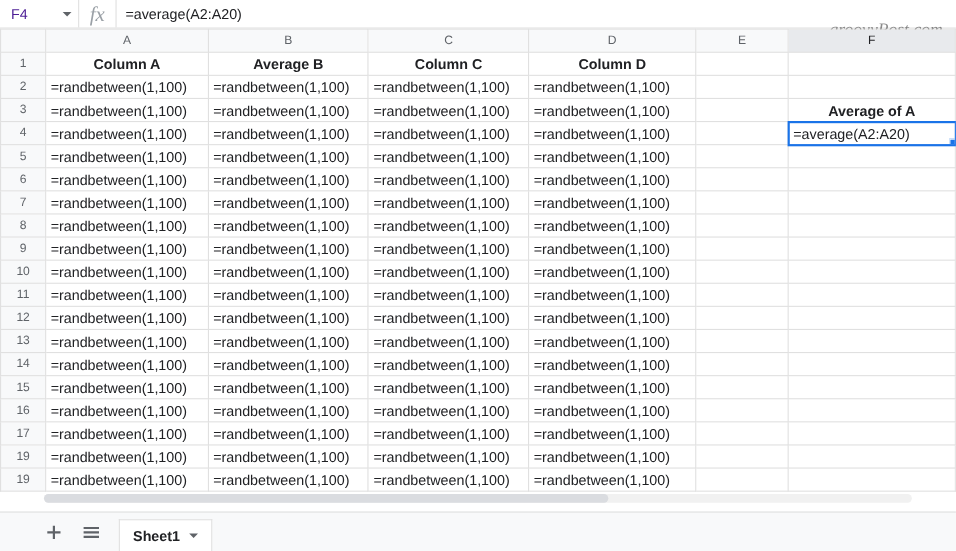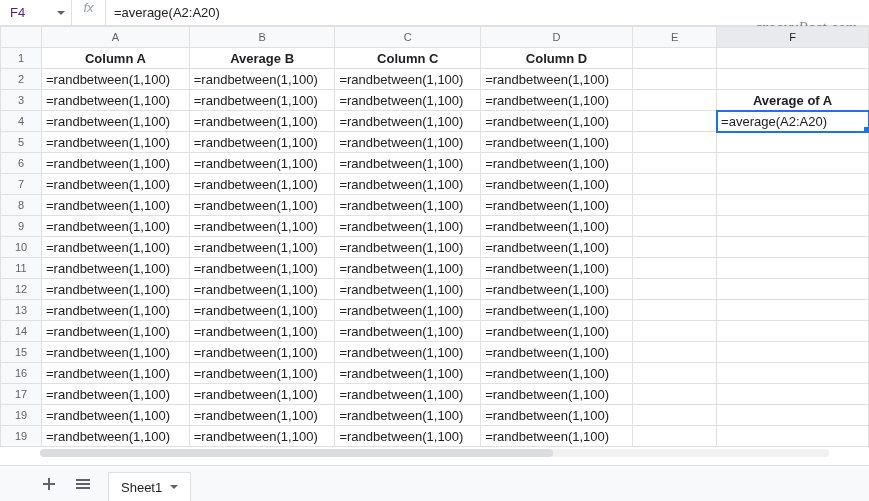--- a/index.html
+++ b/index.html
@@ -34,28 +34,28 @@
   }
   .dropdown-arrow {
     width: 0; height: 0;
     border-left: 4px solid transparent;
     border-right: 4px solid transparent;
     border-top: 4px solid #5f6368;
   }
   .fx-icon {
     width: 34px;
     display: flex;
-    align-items: flex-start;
+    align-items: flex-end;
     justify-content: center;
     border-right: 1px solid #e0e0e0;
     height: 100%;
     font-style: italic;
-    font-family: Liberation Sans, sans-serif;
+    font-family: Liberation Serif, serif;
     color: #9aa0a6;
-    font-size: 13px;
+    font-size: 19px;
   }
   .formula-input {
     flex: 1;
     padding: 0 8px;
     font-size: 13px;
     color: #202124;
     height: 100%;
     display: flex;
     align-items: center;
   }
@@ -151,20 +151,21 @@
     bottom: 0;
     left: 0;
     right: 0;
     height: 36px;
     display: flex;
     align-items: center;
     background: #f8f9fa;
     border-top: 1px solid #e0e0e0;
     padding-left: 40px;
     gap: 16px;
+    font-weight: bold;
   }
   .plus-icon svg, .menu-icon svg { display:block; }
   .sheet-tab {
     background: #fff;
     border: 1px solid #e0e0e0;
     border-bottom: none;
     height: 30px;
     display: flex;
     align-items: center;
     padding: 0 12px;

